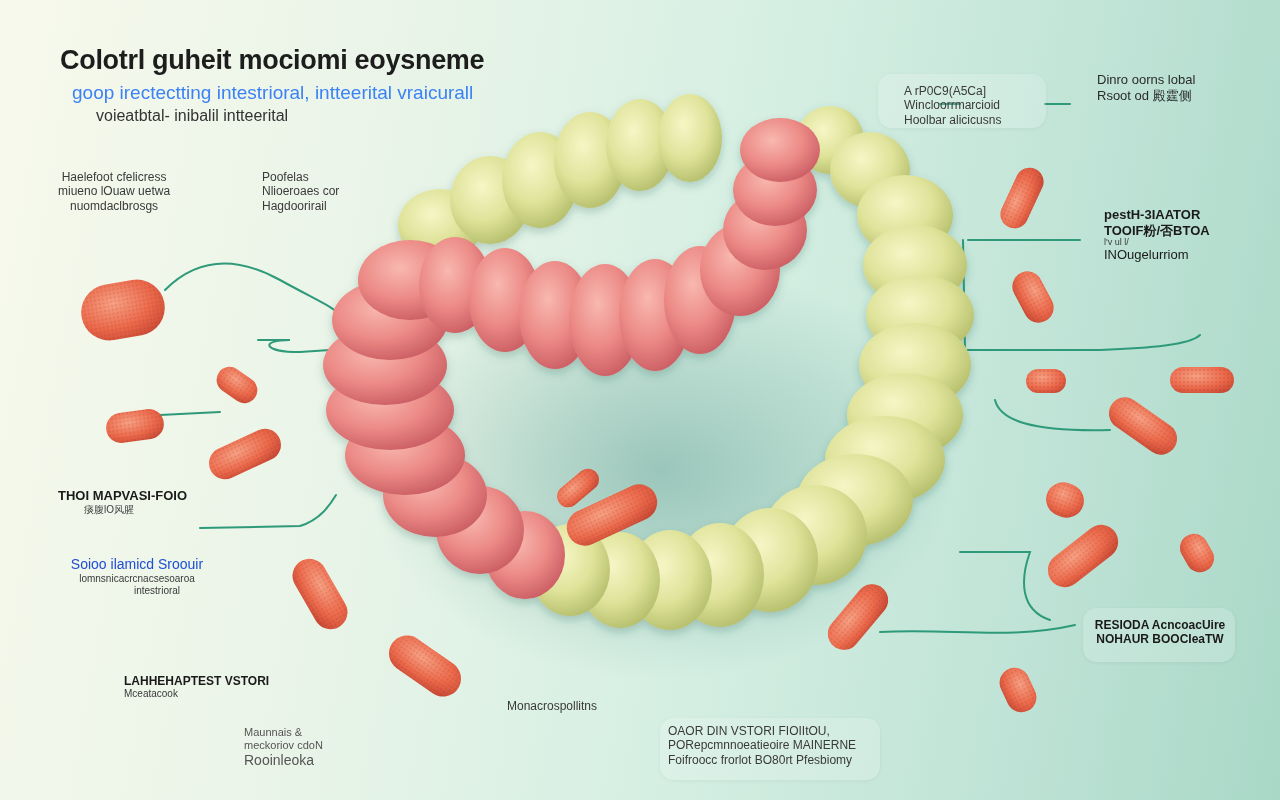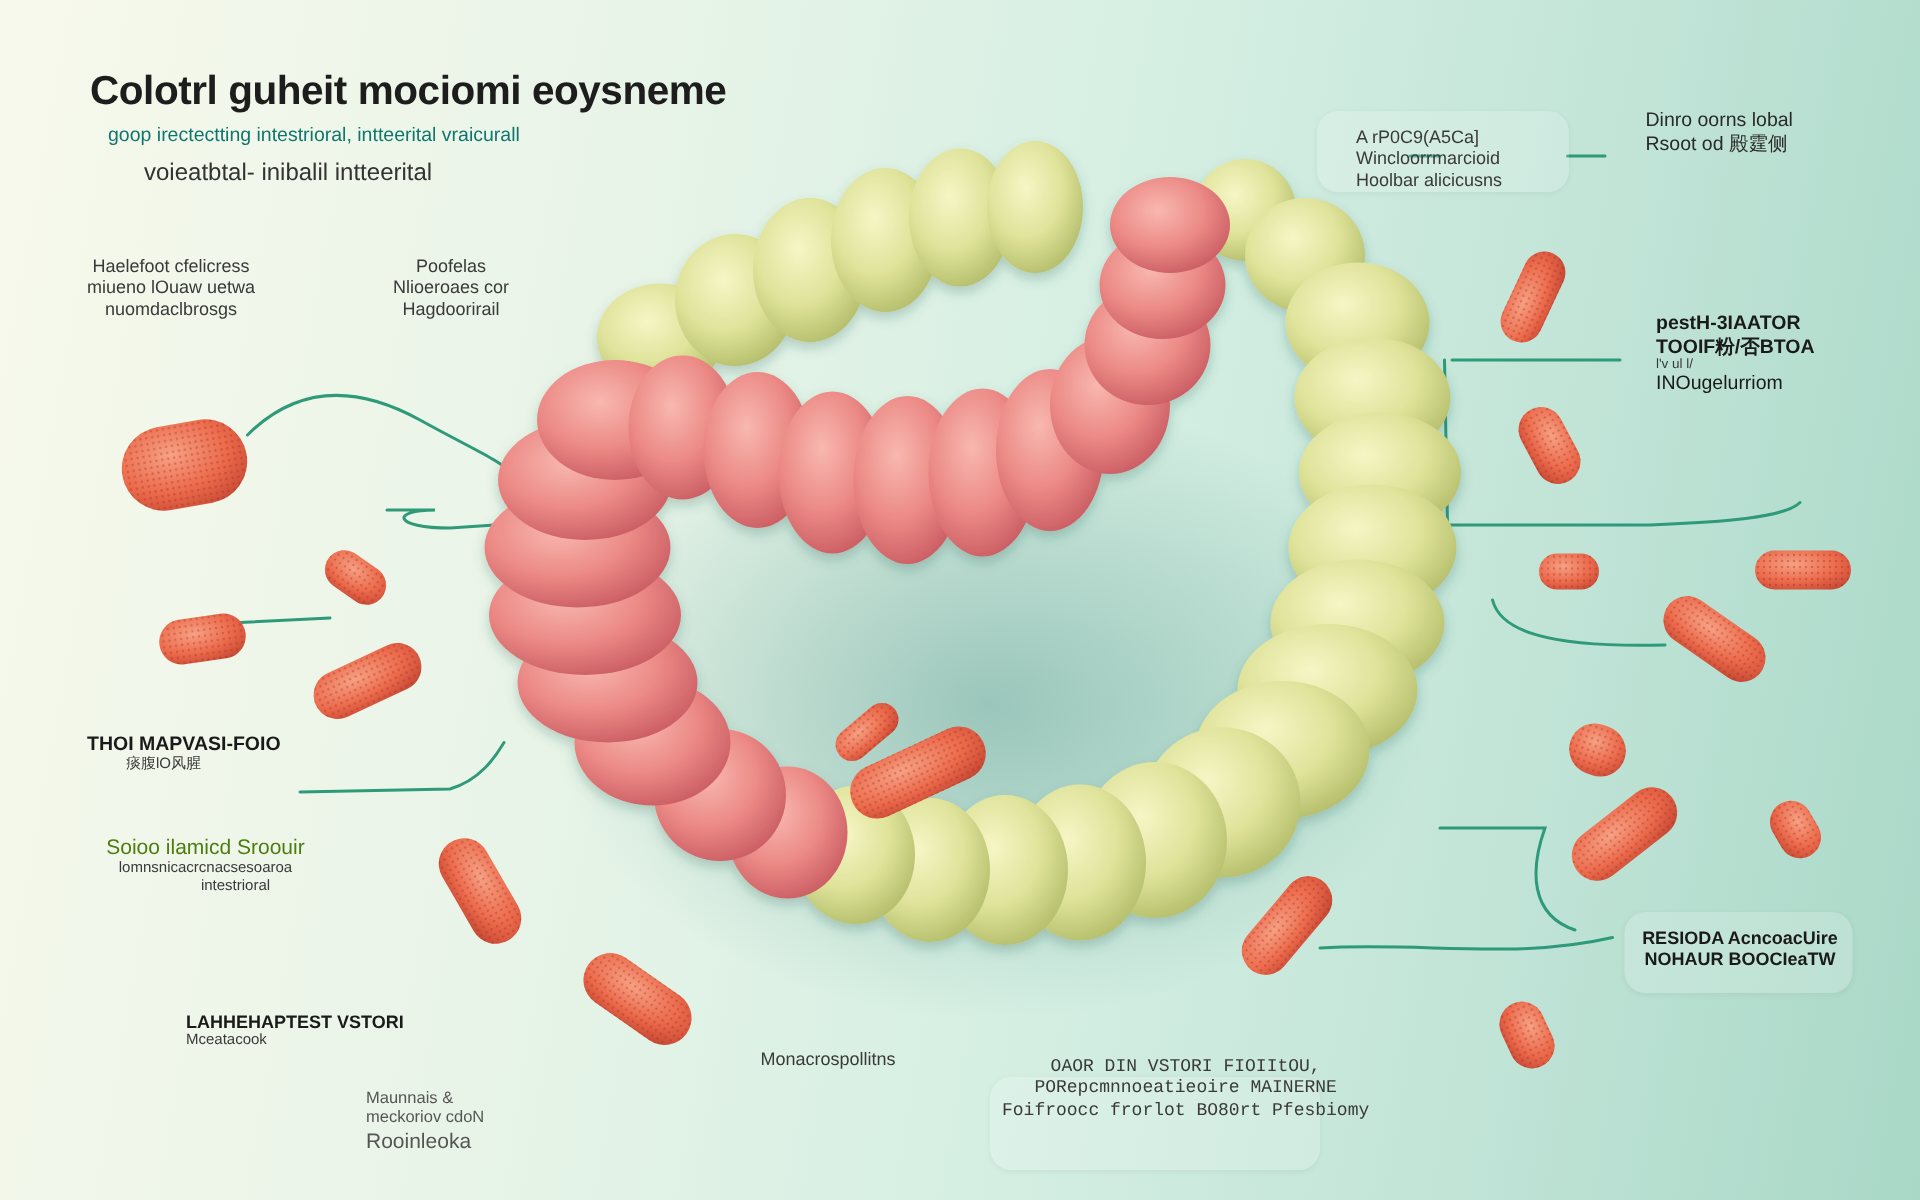--- a/index.html
+++ b/index.html
@@ -7,33 +7,33 @@
     width: 1280px; height: 800px; overflow: hidden; position: relative;
     font-family: "Liberation Sans", sans-serif;
     background: linear-gradient(100deg, #f7f9ec 0%, #e9f4e8 30%, #d6efe3 55%, #bfe3d6 80%, #a9d8c7 100%);
   }
   .vignette {
     position: absolute; inset: 0; pointer-events: none;
     background: radial-gradient(ellipse 420px 300px at 660px 470px, rgba(40,120,110,0.35), rgba(40,120,110,0) 70%);
   }
   .lbl { position: absolute; color: #222; line-height: 1.2; white-space: nowrap; }
   .title { left: 60px; top: 44px; font-size: 27px; font-weight: bold; color: #1d1d1d; letter-spacing: -0.3px; }
-  .subtitle { left: 72px; top: 82px; font-size: 13px; color: #0f766e; }
+  .subtitle { left: 72px; top: 82px; font-size: 19px; color: #3b82f6; }
   .subtitle2 { left: 96px; top: 106px; font-size: 16px; color: #333; }
   .small { font-size: 12px; color: #3a3a3a; }
   .med { font-size: 13px; color: #2a2a2a; }
   .bold { font-weight: bold; color: #1a1a1a; }
   .box {
     position: absolute; border-radius: 14px;
     background: rgba(255,255,255,0.18);
     box-shadow: 0 1px 4px rgba(0,0,0,0.05);
   }
   svg.art { position: absolute; left: 0; top: 0; }
   .center { text-align: center; }
-  .right { text-align: center; }
+  .right { text-align: left; }
 </style>
 </head>
 <body>
 
 <div class="vignette"></div>
 
 <svg class="art" width="1280" height="800" viewBox="0 0 1280 800">
   <defs>
     <radialGradient id="segPink" cx="40%" cy="35%" r="70%">
       <stop offset="0%" stop-color="#f8b8b0"></stop>
@@ -234,39 +234,39 @@
   <div>TOOIF粉/否BTOA</div>
   <div class="small" style="font-weight:normal; font-size:9px; line-height:1;">l'v ul l/</div>
   <div style="font-weight:normal;">INOugelurriom</div>
 </div>
 
 <div class="lbl" style="left:58px; top:488px;">
   <div class="med bold">THOI MAPVASI-FOIO</div>
   <div class="small" style="margin-left:26px; font-size:10px;">痰腹lO风腥</div>
 </div>
 <div class="lbl center" style="left:52px; top:556px; width:170px;">
-  <div style="font-size:14px; color:#4d7c0f;">Soioo ilamicd Sroouir</div>
+  <div style="font-size:14px; color:#1d4ed8;">Soioo ilamicd Sroouir</div>
   <div class="small" style="font-size:10px;">lomnsnicacrcnacsesoaroa</div>
   <div class="small" style="font-size:10px; margin-left:40px;">intestrioral</div>
 </div>
 
 <div class="lbl" style="left:124px; top:674px;">
   <div class="small bold">LAHHEHAPTEST VSTORI</div>
   <div class="small" style="font-size:10px; margin-left:0;">Mceatacook</div>
 </div>
 
 <div class="lbl small" style="left:244px; top:726px; color:#555;">
   <div style="font-size:11px;">Maunnais &amp;</div>
   <div style="font-size:11px;">meckoriov cdoN</div>
   <div style="font-size:14px; margin-left:0;">Rooinleoka</div>
 </div>
 
 <div class="lbl small" style="left:507px; top:699px;">Monacrospollitns</div>
 <div class="box" style="left:660px; top:718px; width:220px; height:62px;"></div>
-<div class="lbl small right" style="left:668px; top:704px;font-family:Liberation Mono, monospace;">
+<div class="lbl small right" style="left:668px; top:724px;">
   <div>OAOR DIN VSTORI FIOIItOU,</div>
   <div>PORepcmnnoeatieoire MAINERNE</div>
   <div>Foifroocc frorlot BO80rt Pfesbiomy</div>
 </div>
 
 <div class="box" style="left:1083px; top:608px; width:152px; height:54px;"></div>
 <div class="lbl small bold center" style="left:1090px; top:618px; width:140px;">
   <div>RESIODA AcncoacUire</div>
   <div>NOHAUR BOOCIeaTW</div>
 </div>

